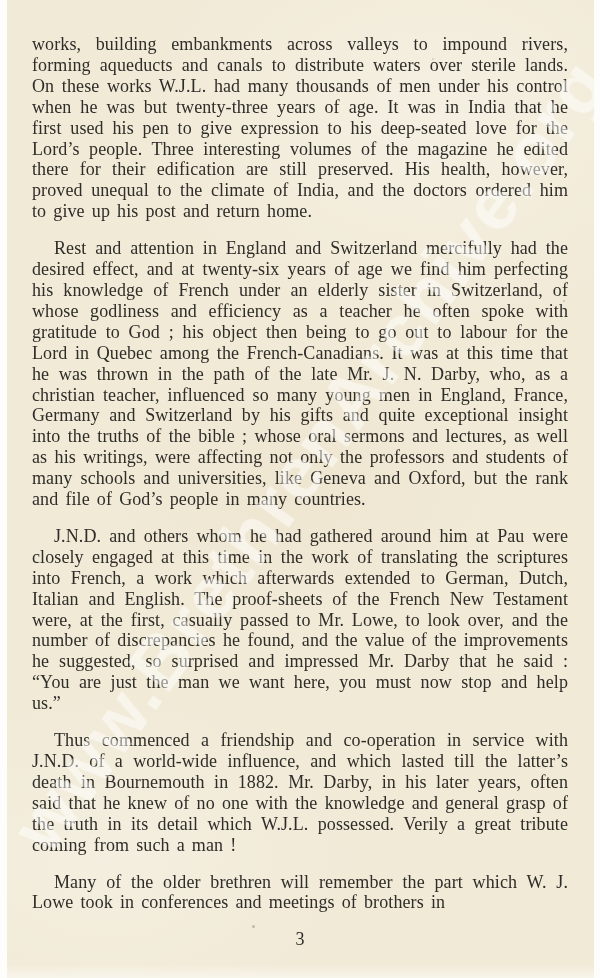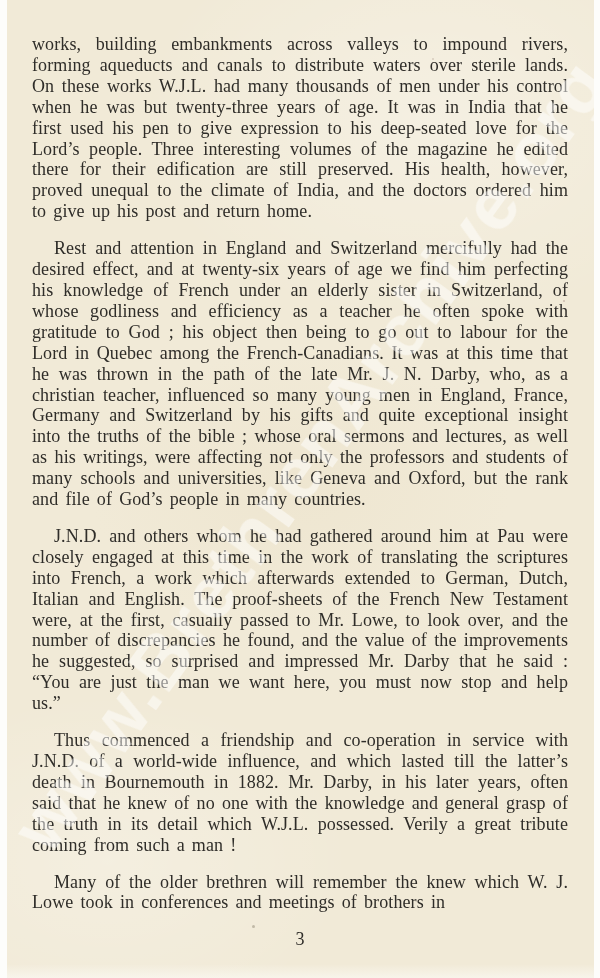--- a/index.html
+++ b/index.html
@@ -101,21 +101,21 @@
 </head>
 <body>
 
 <div class="sheet">
 
   <div class="text-block">
     <p class="para">works, building embankments across valleys to impound rivers, forming aqueducts and canals to distribute waters over sterile lands.  On these works W.J.L. had many thousands of men under his control when he was but twenty-three years of age.  It was in India that he first used his pen to give expression to his deep-seated love for the Lord’s people.  Three interesting volumes of the magazine he edited there for their edification are still preserved.  His health, however, proved unequal to the climate of India, and the doctors ordered him to give up his post and return home.</p>
     <p class="para indented">Rest and attention in England and Switzerland mercifully had the desired effect, and at twenty-six years of age we find him perfecting his knowledge of French under an elderly sister in Switzerland, of whose godliness and efficiency as a teacher he often spoke with gratitude to God ;  his object then being to go out to labour for the Lord in Quebec among the French-Canadians.  It was at this time that he was thrown in the path of the late Mr. J. N. Darby, who, as a christian teacher, influenced so many young men in England, France, Germany and Switzerland by his gifts and quite exceptional insight into the truths of the bible ;  whose oral sermons and lectures, as well as his writings, were affecting not only the professors and students of many schools and universities, like Geneva and Oxford, but the rank and file of God’s people in many countries.</p>
     <p class="para indented">J.N.D. and others whom he had gathered around him at Pau were closely engaged at this time in the work of translating the scriptures into French, a work which afterwards extended to German, Dutch, Italian and English.  The proof-sheets of the French New Testament were, at the first, casually passed to Mr. Lowe, to look over, and the number of discrepancies he found, and the value of the improvements he suggested, so surprised and impressed Mr. Darby that he said :  “You are just the man we want here, you must now stop and help us.”</p>
     <p class="para indented">Thus commenced a friendship and co-operation in service with J.N.D. of a world-wide influence, and which lasted till the latter’s death in Bournemouth in 1882.  Mr. Darby, in his later years, often said that he knew of no one with the knowledge and general grasp of the truth in its detail which W.J.L. possessed.  Verily a great tribute coming from such a man !</p>
-    <p class="para indented">Many of the older brethren will remember the knew which W. J. Lowe took in conferences and meetings of brothers in</p>
+    <p class="para indented">Many of the older brethren will remember the part which W. J. Lowe took in conferences and meetings of brothers in</p>
     <div class="page-number">3</div>
   </div>
 
   <div class="watermark">
     <span>www.BrethrenArchive.org</span>
   </div>
 
   <div class="edge left"></div>
   <div class="edge right"></div>
   <div class="bottom-fade"></div>

